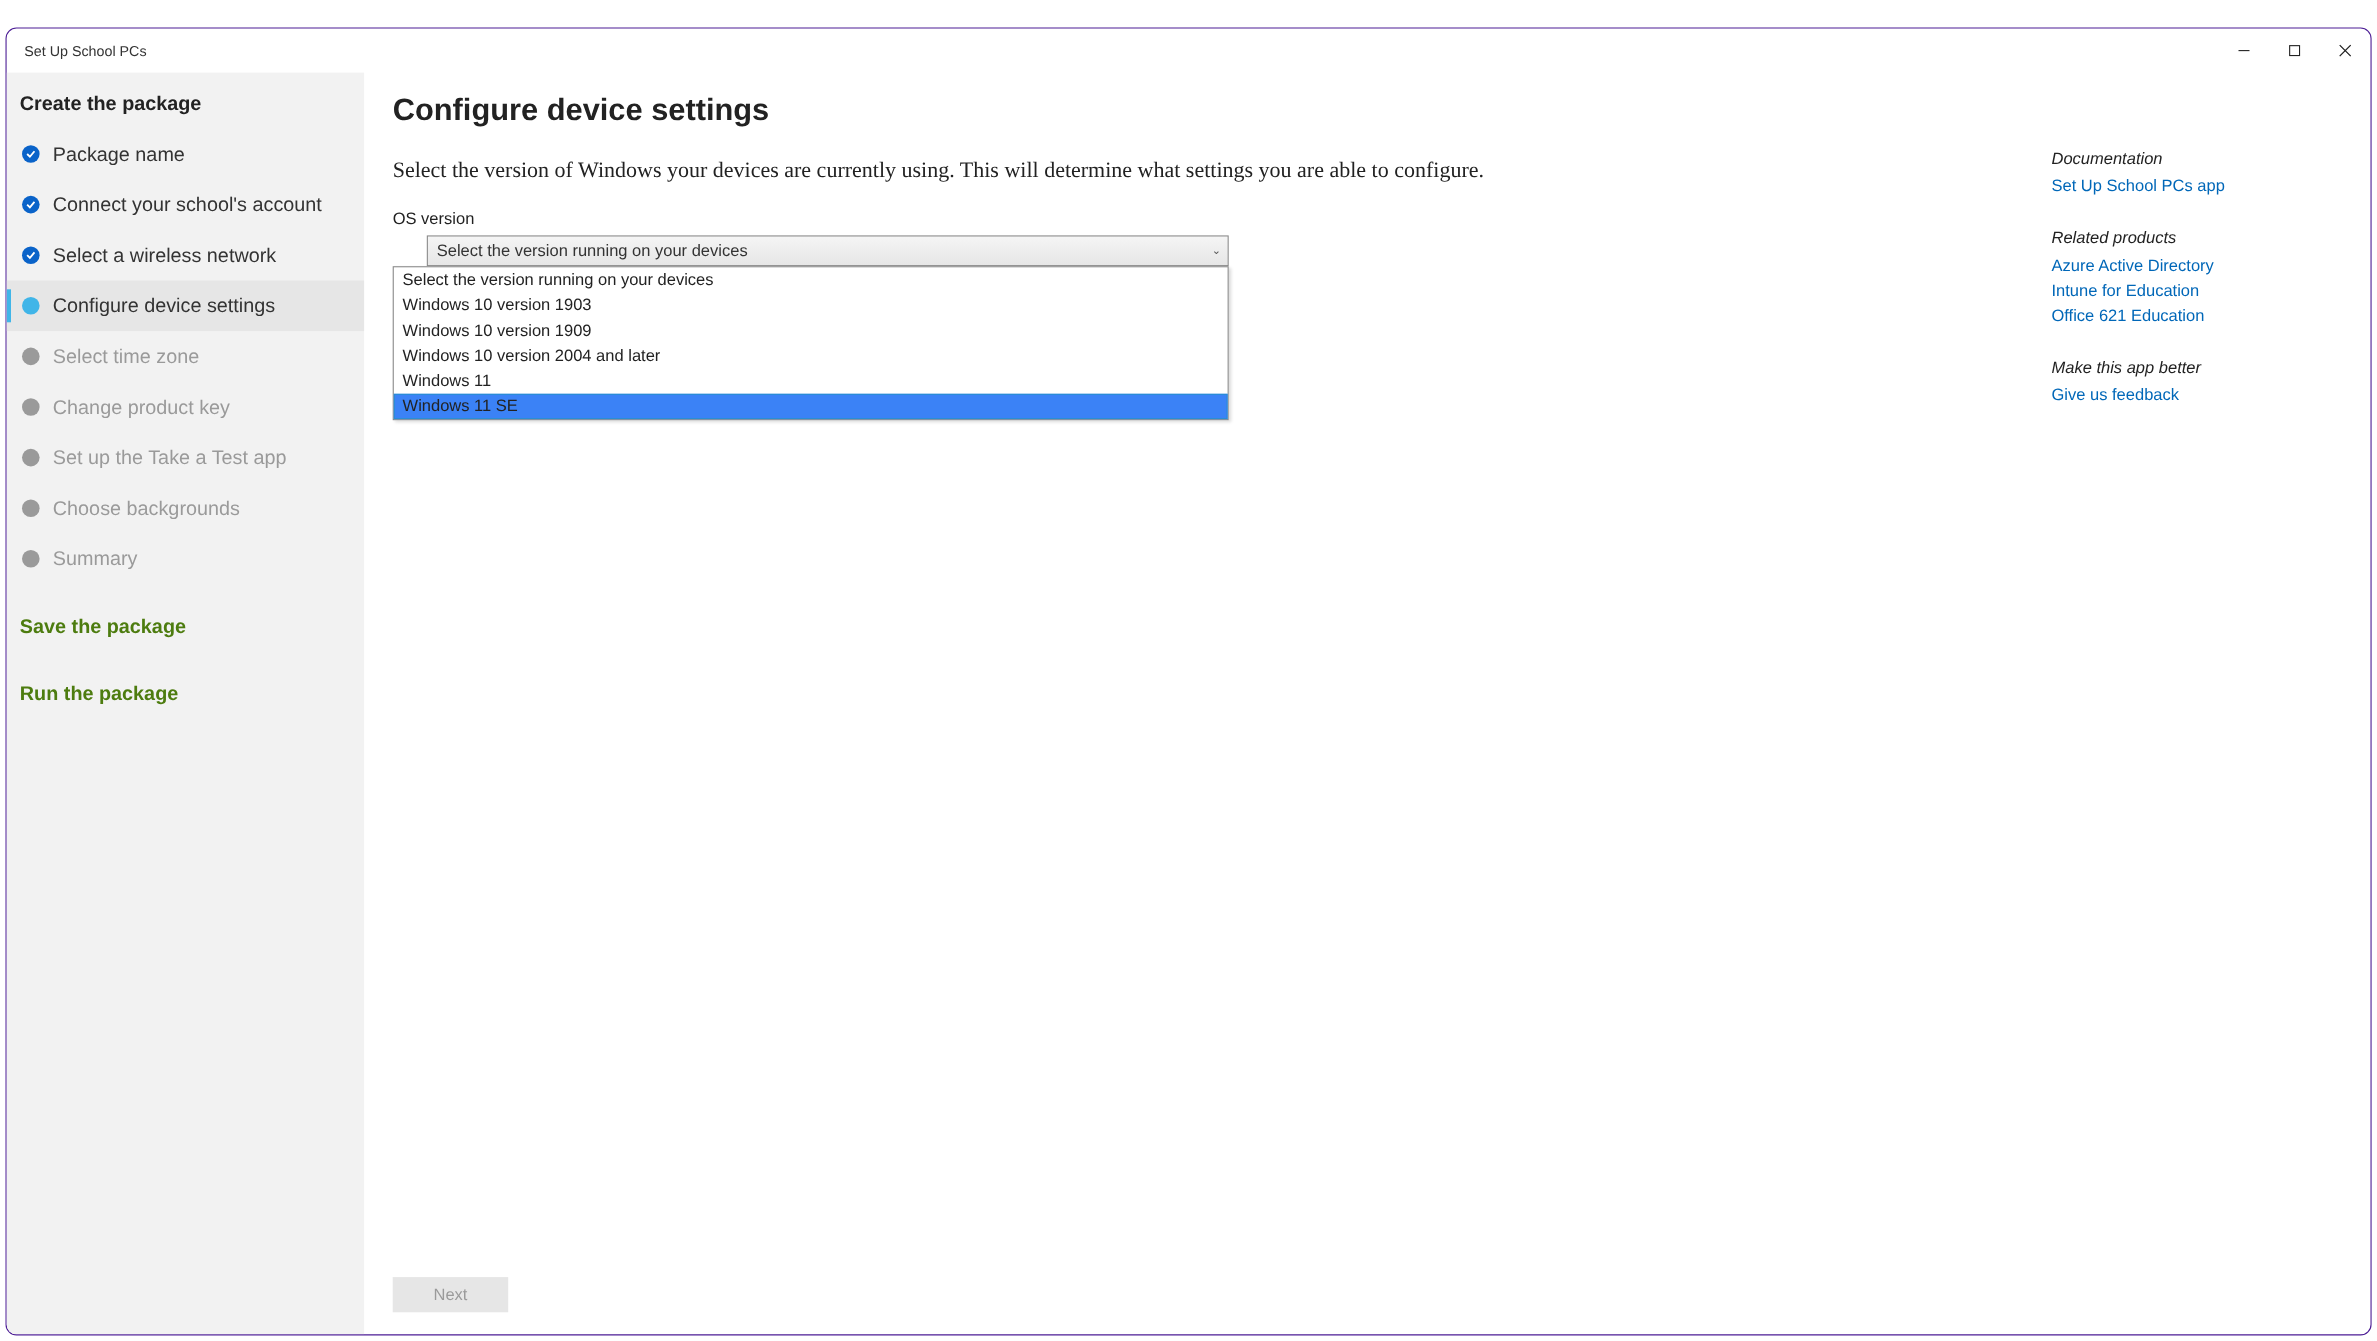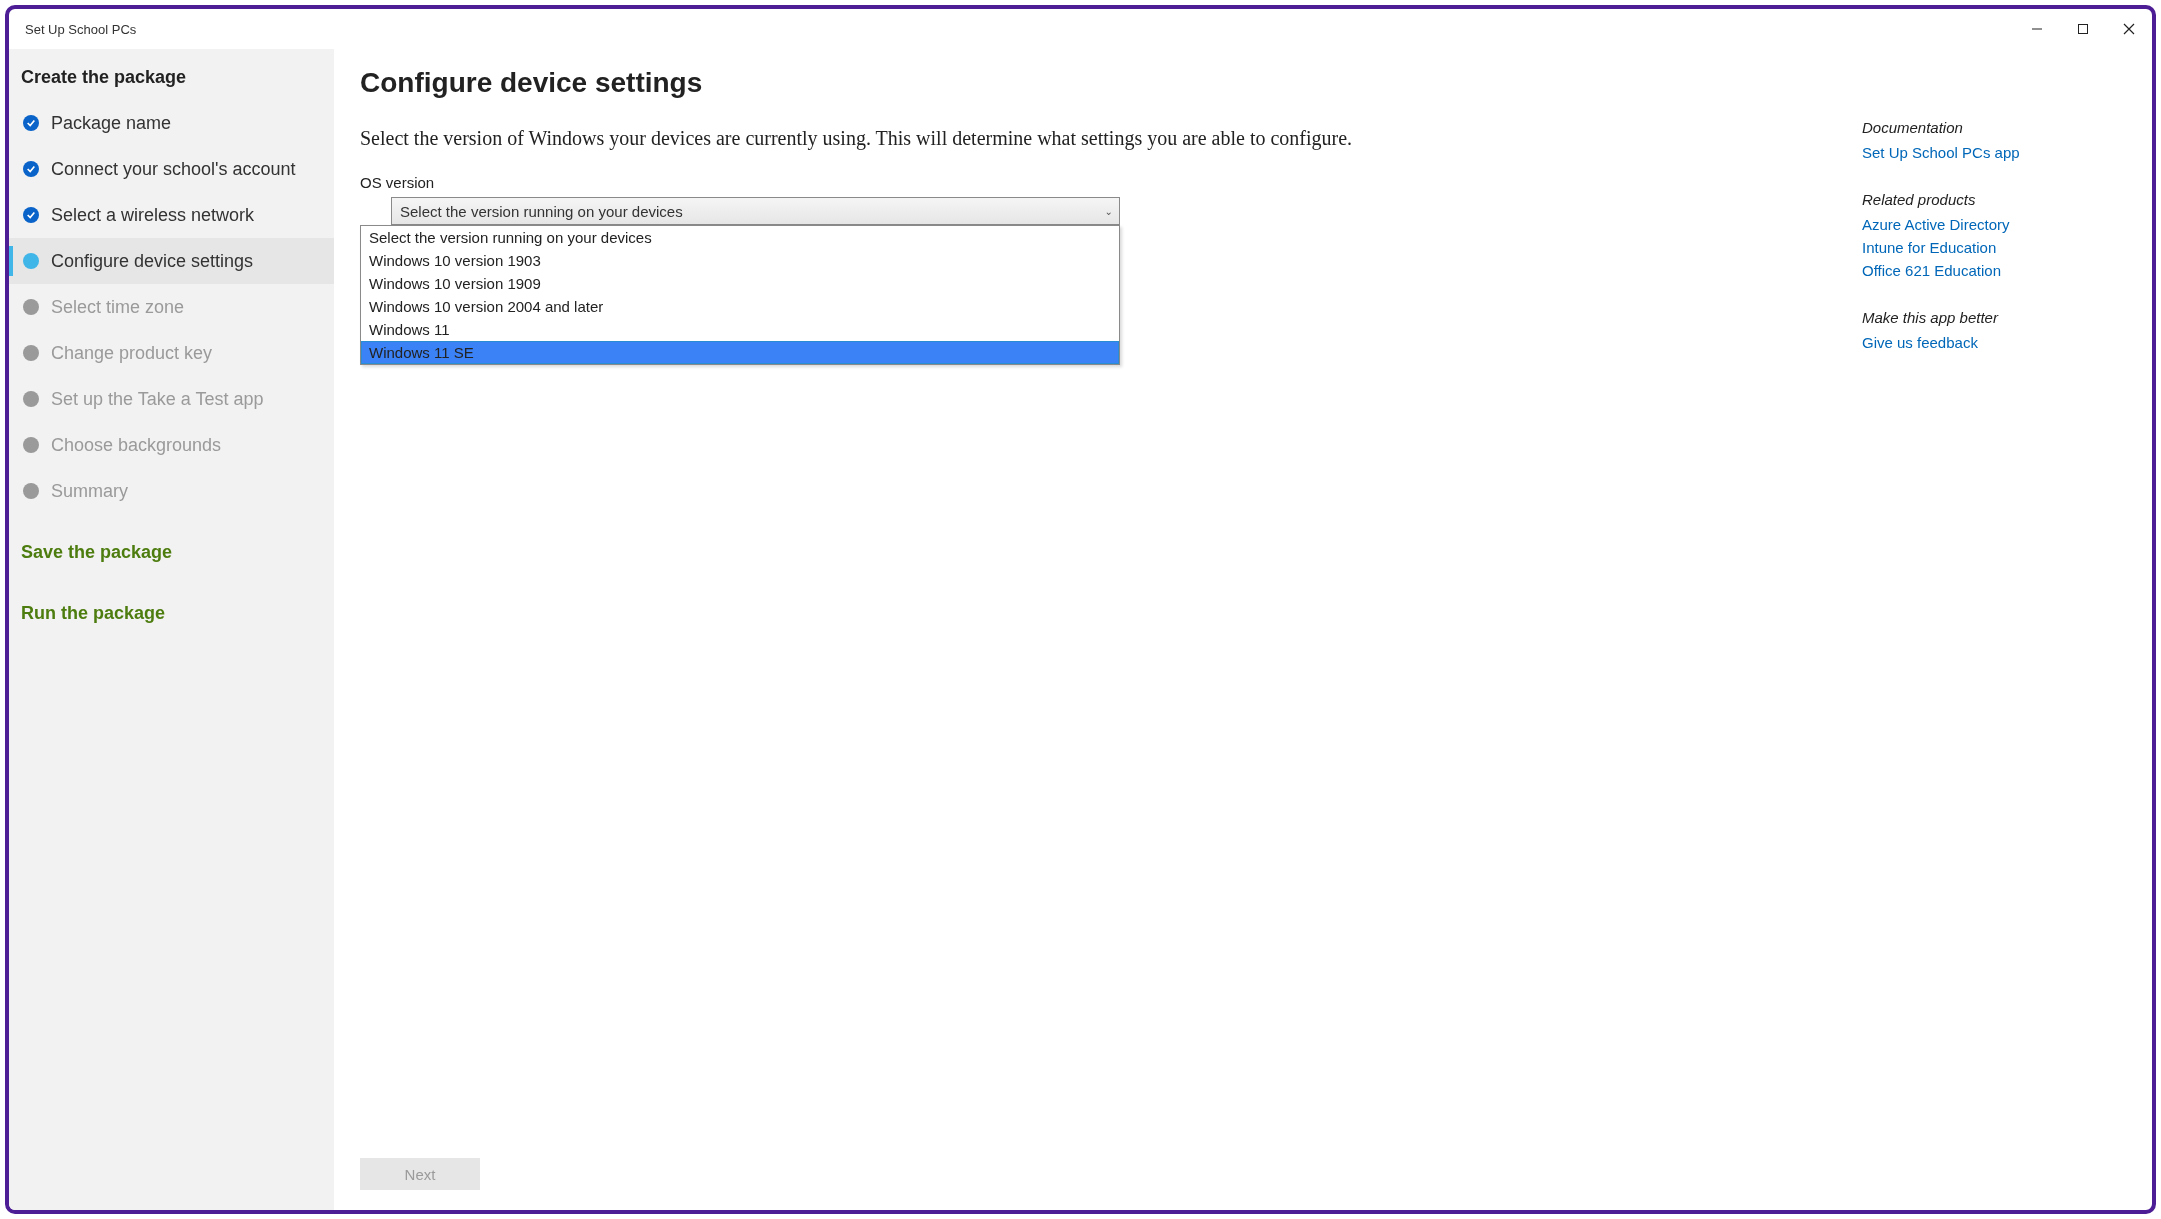--- a/index.html
+++ b/index.html
@@ -4,26 +4,27 @@
 <style>
   * { box-sizing: border-box; margin:0; padding:0; font-family: "Segoe UI", Arial, sans-serif; }
   html,body{width:100%;height:100%;}
   body{
     background:#fff;
     overflow:hidden;
   }
   .window{
     position:absolute;
     inset:5px;
-    border:4px solid #4c1d95;
+    border:1px solid #4c1d95;
     border-radius:10px;
     background:#fff;
     display:flex;
     flex-direction:column;
     overflow:hidden;
+    margin-top:20px;
   }
   .titlebar{
     height:40px;
     display:flex;
     align-items:center;
     justify-content:space-between;
     padding:0 0 0 16px;
     font-size:13px;
     color:#333;
   }
@@ -131,21 +132,21 @@
   .dd-item{
     padding:3px 8px;font-size:15px;color:#222;
   }
   .dd-item.highlight{
     background:#3b82f6;
     outline:1px solid #2a8dd4;
     outline-offset:-1px;
   }
   .next-btn{
     margin-top:auto;
-    width:120px;height:32px;
+    width:105px;height:32px;
     background:#e6e6e6;color:#9a9a9a;
     border:none;font-size:15px;
     display:flex;align-items:center;justify-content:center;
   }
   
   .rail{
     width:300px;
     padding:70px 30px 0 10px;
     font-size:15px;
   }

